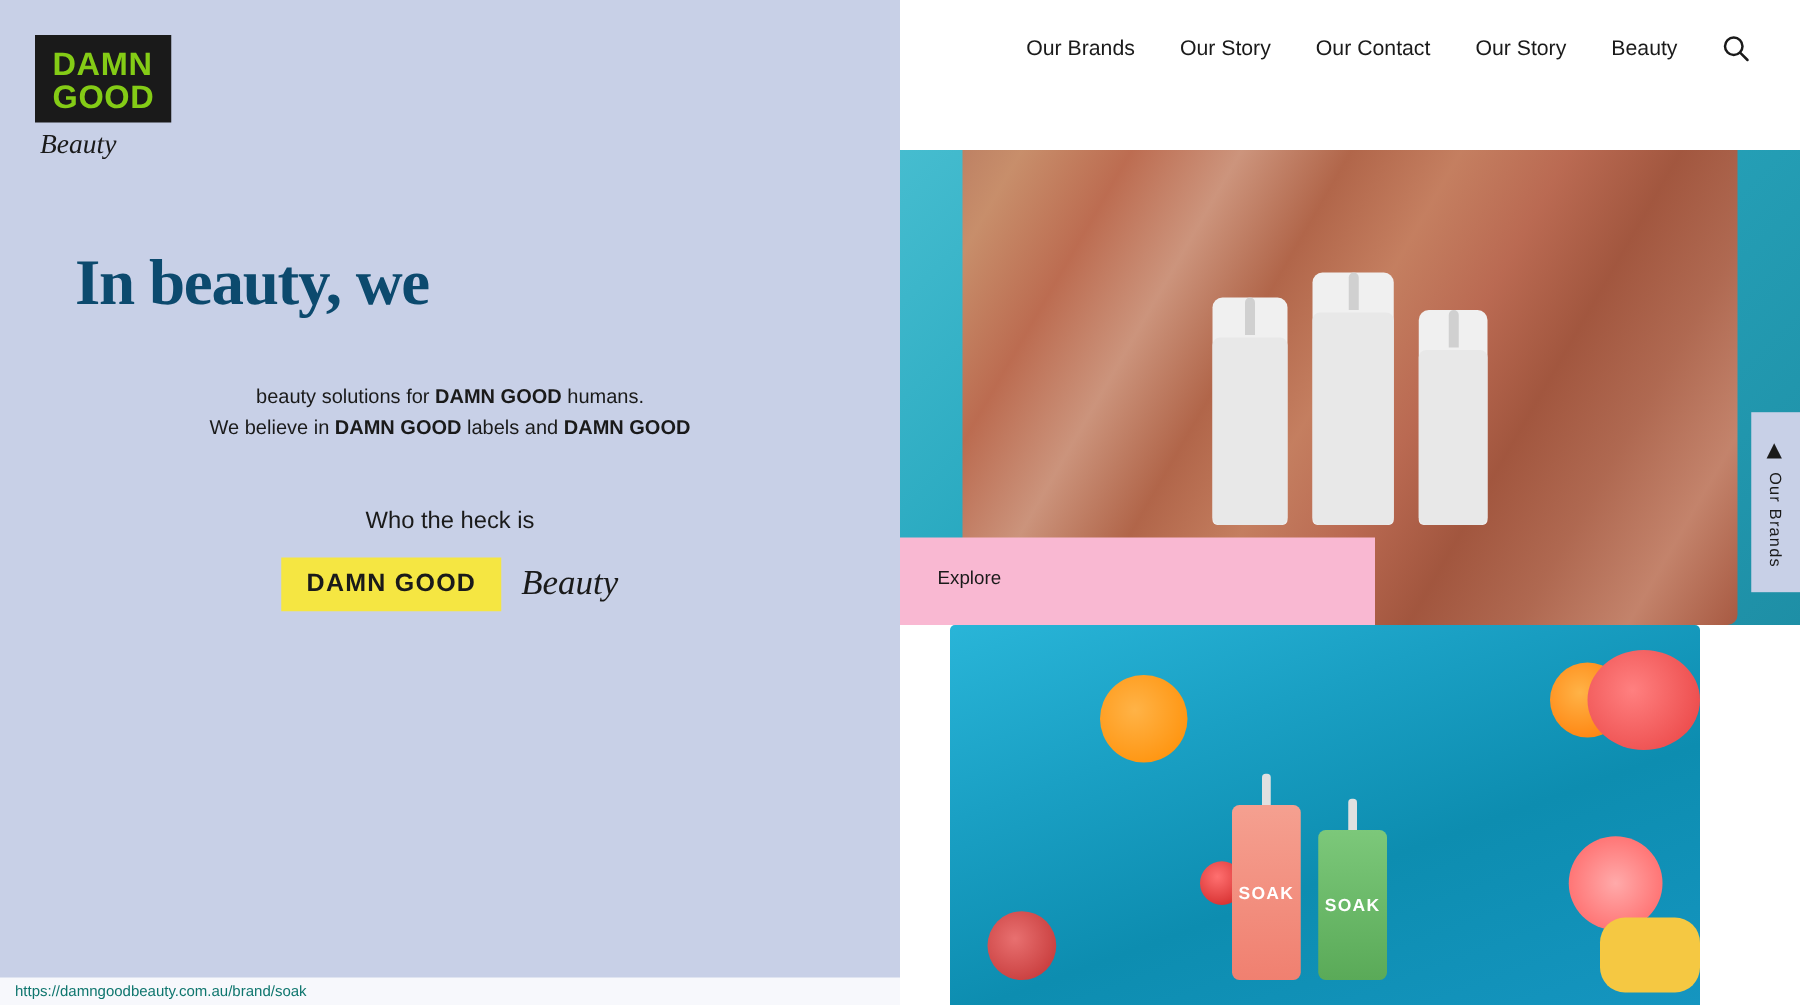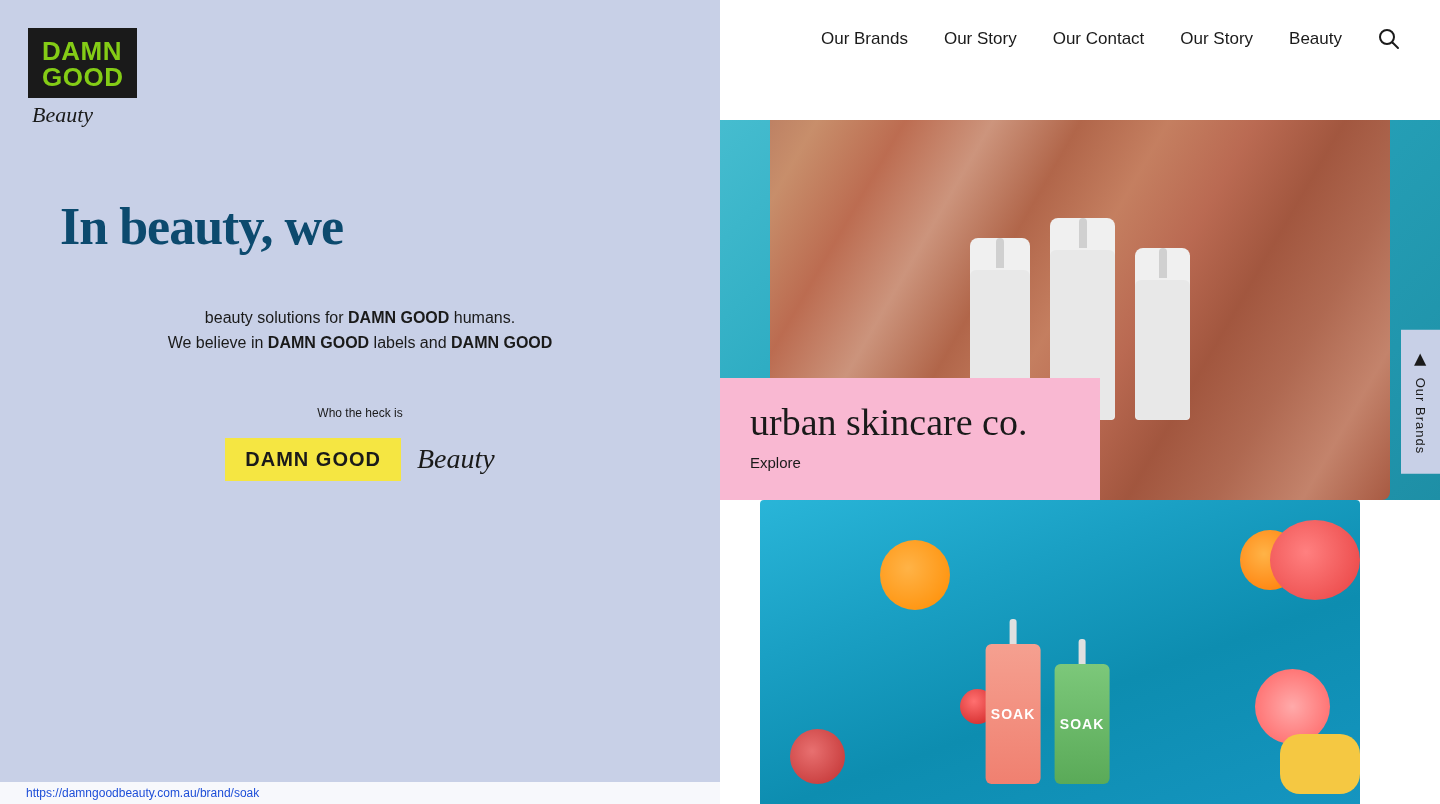--- a/index.html
+++ b/index.html
@@ -91,21 +91,21 @@
     
     .cta-area {
       margin-top: 50px;
       display: flex;
       flex-direction: column;
       align-items: center;
     }
 
     .who-text {
       font-family: Arial, Helvetica, sans-serif;
-      font-size: 12px;
+      font-size: 19px;
       color: #1a1a1a;
       margin-bottom: 18px;
     }
 
     .brand-cta {
       display: flex;
       align-items: center;
       gap: 16px;
     }
 
@@ -128,24 +128,24 @@
       color: #1a1a1a;
     }
 
     
     .status-bar {
       position: absolute;
       bottom: 0;
       left: 0;
       right: 0;
       background: rgba(255,255,255,0.85);
-      padding: 4px 26px;
+      padding: 4px 12px;
       font-family: Arial, sans-serif;
       font-size: 12px;
-      color: #1d4ed8;
+      color: #0f766e;
     }
 
     
     .right-panel {
       width: 720px;
       height: 804px;
       position: relative;
       display: flex;
       flex-direction: column;
       overflow: hidden;
@@ -553,21 +553,20 @@
           <div class="bottle-body"></div>
         </div>
         <div class="bottle bottle-3">
           <div class="bottle-pump"></div>
           <div class="bottle-body"></div>
         </div>
       </div>
     </div>
 
     <div class="brand-info-overlay">
-      <div class="brand-name">urban skincare co.</div>
       <a class="explore-link">Explore</a>
     </div>
   </div>
 
   <div class="brand-card-2">
     <div class="brand-image-2">
 
       <div class="fruit-orange-1"></div>
       <div class="fruit-orange-2"></div>
       <div class="fruit-grapefruit"></div>

